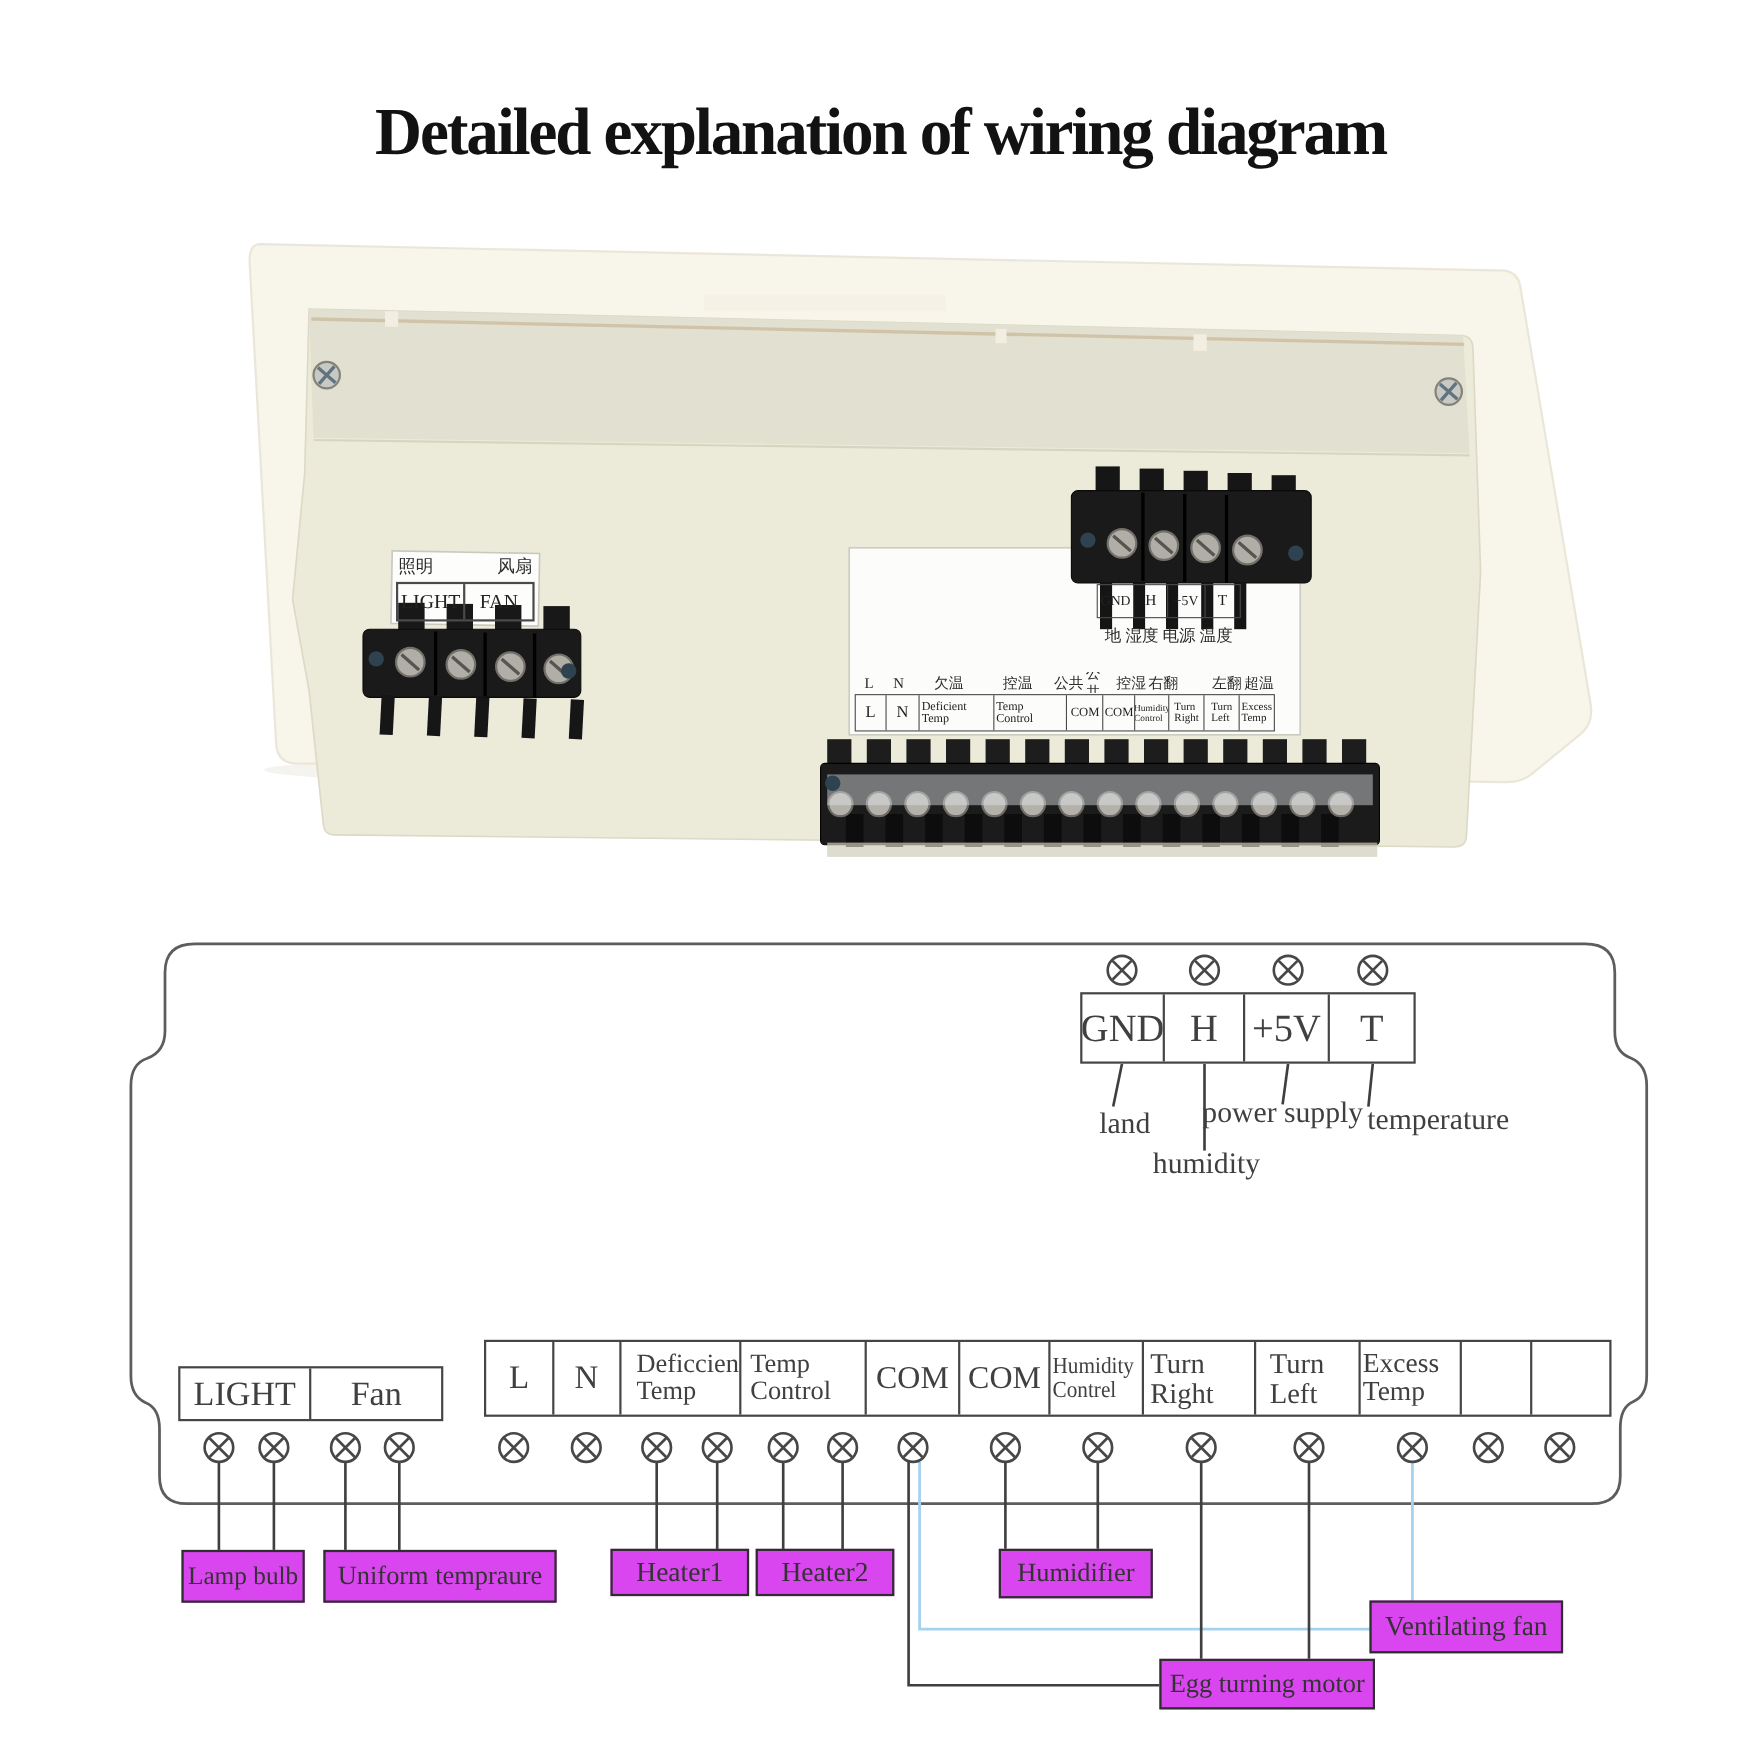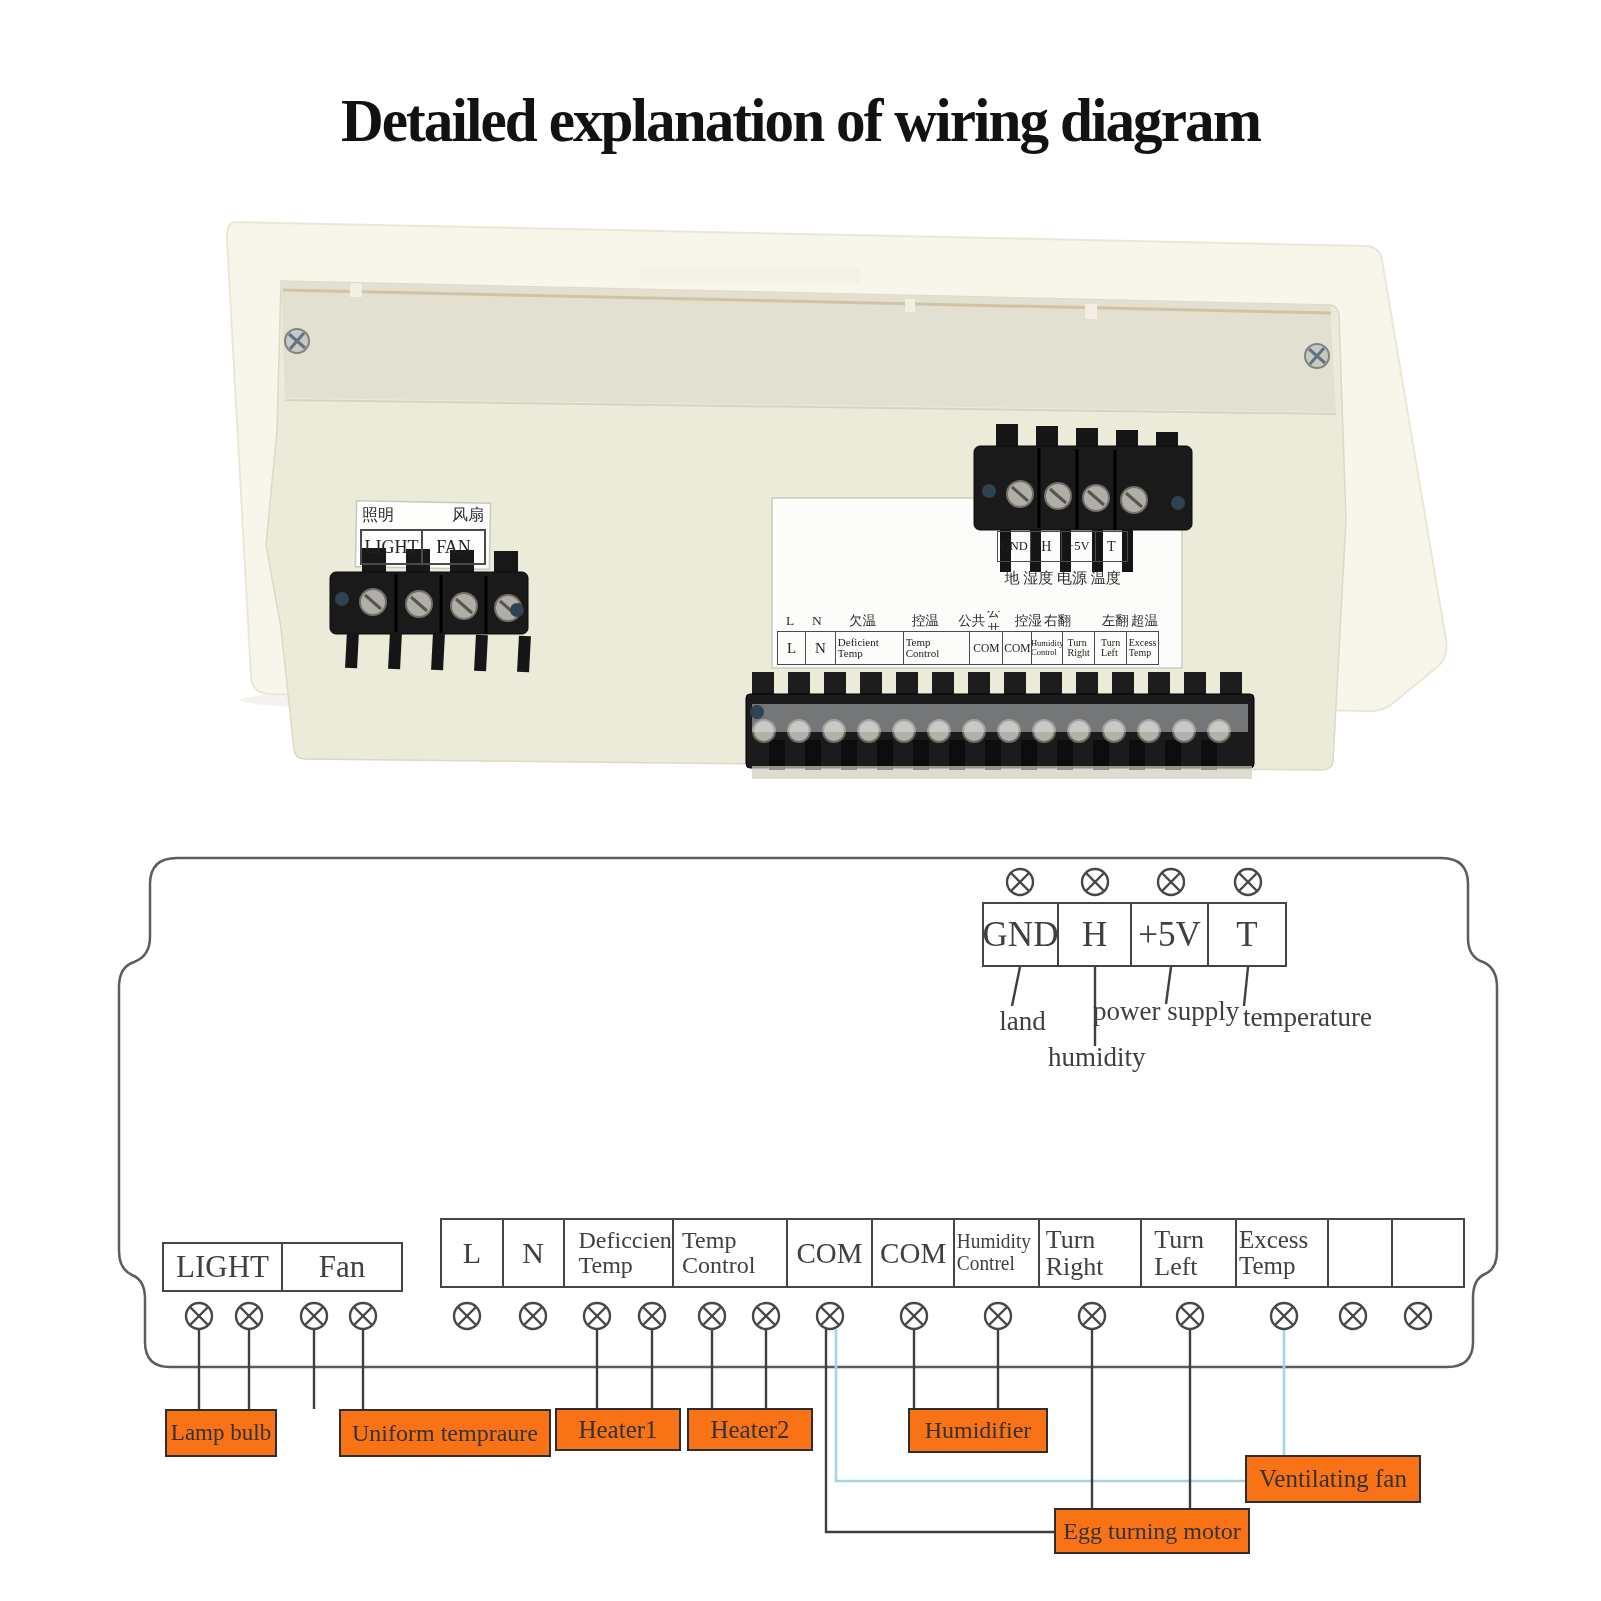--- a/index.html
+++ b/index.html
@@ -11,21 +11,21 @@
   .title{left:0;top:86px;width:1601px;text-align:center;font-size:61px;font-weight:bold;
          color:#121212;letter-spacing:-2px;transform:scaleX(.97);}
   
   .tbl{display:flex;box-sizing:border-box;border:2px solid #454545;background:transparent;color:#404040;}
   .tbl .c{box-sizing:border-box;border-right:2px solid #454545;display:flex;align-items:center;
           justify-content:center;overflow:hidden;}
   .tbl .c:last-child{border-right:none;}
   .lines{display:flex;flex-direction:column;justify-content:center;line-height:1.04;text-align:left;}
   
   .schtxt{color:#3f3f3f;font-size:27px;white-space:nowrap;}
-  .devbox{box-sizing:border-box;border:2px solid #2e2e2e;background:#f97316;color:#333;
+  .devbox{box-sizing:border-box;border:2px solid #2e2e2e;background:#d946ef;color:#333;
           display:flex;align-items:center;justify-content:center;white-space:nowrap;}
   
   .phtxt{color:#2b2b2b;white-space:nowrap;}
   .minitbl{display:flex;box-sizing:border-box;border:2px solid #4a4a4a;color:#222;}
   .minitbl .c{box-sizing:border-box;border-right:2px solid #4a4a4a;display:flex;align-items:center;
               justify-content:center;overflow:hidden;}
   .minitbl .c:last-child{border-right:none;}
   .tinytbl{display:flex;box-sizing:border-box;border:1.5px solid #4a4a4a;color:#222;}
   .tinytbl .c{box-sizing:border-box;border-right:1.5px solid #4a4a4a;display:flex;align-items:center;
               justify-content:center;overflow:hidden;}
@@ -375,20 +375,20 @@
       </div>
     <div class="c" style="width:65px;">
         <span></span>
       </div>
     <div class="c" style="width:70px;">
         <span></span>
       </div>
   </div>
 
   <div class="abs devbox" style="left:165px;top:1409px;width:112px;height:48px;font-size:23px;">Lamp bulb</div>
-  <div class="abs devbox" style="left:294px;top:1409px;width:212px;height:48px;font-size:24px;margin-left:45px;">Uniform tempraure</div>
+  <div class="abs devbox" style="left:294px;top:1409px;width:212px;height:48px;font-size:24px;">Uniform tempraure</div>
   <div class="abs devbox" style="left:555px;top:1408px;width:126px;height:43px;font-size:25px;">Heater1</div>
   <div class="abs devbox" style="left:687px;top:1408px;width:126px;height:43px;font-size:25px;">Heater2</div>
   <div class="abs devbox" style="left:908px;top:1408px;width:140px;height:45px;font-size:24px;">Humidifier</div>
   <div class="abs devbox" style="left:1245px;top:1455px;width:176px;height:48px;font-size:25px;">Ventilating fan</div>
   <div class="abs devbox" style="left:1054px;top:1508px;width:196px;height:46px;font-size:24px;">Egg turning motor</div>
 
 </div>
 
 </body></html>

